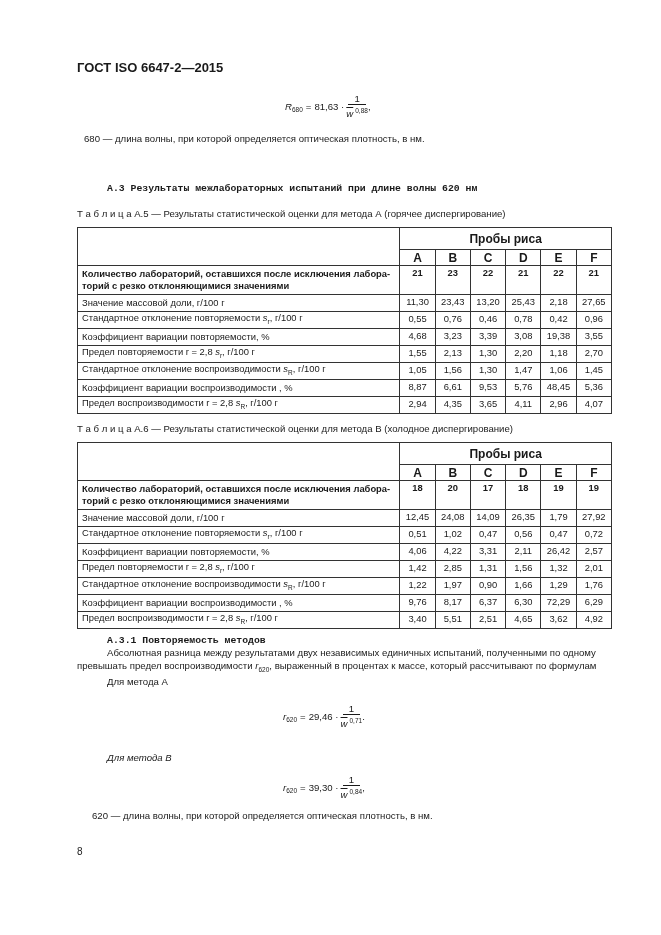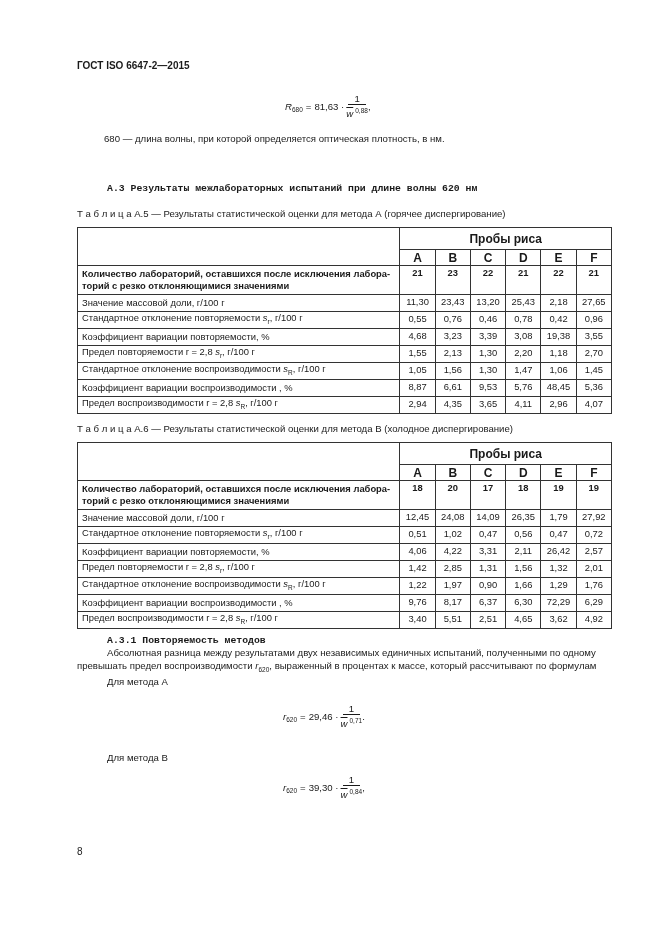--- a/index.html
+++ b/index.html
@@ -1,19 +1,19 @@
 <!DOCTYPE html>
 <html><head>
 <meta charset="utf-8">
 <style>
   html, body { margin: 0; padding: 0; background: #ffffff; }
   body { width: 661px; height: 935px; position: relative; overflow: hidden;
          font-family: "Liberation Sans", sans-serif; color: #1a1a1a; font-size: 9.6px; }
   .abs { position: absolute; }
-  .doc-id { left: 77px; top: 60px; font-weight: bold; font-size: 10px; }
+  .doc-id { left: 77px; top: 60px; font-weight: bold; font-size: 13px; }
   .formula { font-size: 9.6px; white-space: nowrap; display: flex; align-items: center; }
   .formula .lhs { font-style: italic; }
   .formula .lhs sub { font-size: 6.5px; font-style: normal; vertical-align: -2px; }
   .formula .eq { margin: 0 3px; }
   .frac { display: inline-flex; flex-direction: column; align-items: center; margin-left: 2px; }
   .frac .num { border-bottom: 1px solid #1a1a1a; padding: 0 6px 0 6px; line-height: 11px; }
   .frac .den { line-height: 12px; font-style: italic; }
   .frac .den .bar { text-decoration: overline; }
   .frac .den sup { font-size: 6.5px; font-style: normal; vertical-align: 4px; margin-left: 2px; }
   .para { font-size: 9.6px; line-height: 12.6px; }
@@ -43,21 +43,21 @@
   <span>81,63</span>
   <span>&nbsp;·</span>
   <span class="frac">
     <span class="num">1</span>
     <span class="den"><span class="bar">w</span><sup>0,88</sup></span>
   </span>
   <span>,</span>
 </div>
 
 <div class="abs para" style="left:77px; top:133px; width:540px;">
-  <div style="padding-left:7px;margin-left:20px;">680 — длина волны, при которой определяется оптическая плотность, в нм.</div>
+  <div style="padding-left:7px;">680 — длина волны, при которой определяется оптическая плотность, в нм.</div>
 </div>
 
 <div class="abs heading" style="left:107px; top:183px;">А.3 Результаты межлабораторных испытаний при длине волны 620 нм</div>
 
 <div class="abs caption" style="left:77px; top:208px;">Т а б л и ц а  А.5 — Результаты статистической оценки для метода А (горячее диспергирование)</div>
 <table class="stats" style="top:227px;">
   <thead>
     <tr>
       <th rowspan="2" style="width:311px;"></th>
       <th colspan="6" class="group">Пробы риса</th>
@@ -251,30 +251,31 @@
   <span class="eq">=</span>
   <span>29,46</span>
   <span>&nbsp;·</span>
   <span class="frac">
     <span class="num">1</span>
     <span class="den"><span class="bar">w</span><sup>0,71</sup></span>
   </span>
   <span>.</span>
 </div>
 
-<div class="abs para" style="left:107px; top:752px;">Для метода  В</div>
+<div class="abs para" style="left:107px; top:752px;font-style:italic;">Для метода  В</div>
 
 <div class="abs formula" style="left:283px; top:774px;">
   <span class="lhs"><span>r</span><sub>620</sub></span>
   <span class="eq">=</span>
   <span>39,30</span>
   <span>&nbsp;·</span>
   <span class="frac">
     <span class="num">1</span>
     <span class="den"><span class="bar">w</span><sup>0,84</sup></span>
   </span>
   <span>,</span>
 </div>
 
 <div class="abs para" style="left:77px; top:810px; width:540px;">
+  <div style="padding-left:15px;">620 — длина волны, при которой определяется оптическая плотность, в нм.</div>
 </div>
 
 <div class="abs page-num">8</div>
 
 </body></html>

